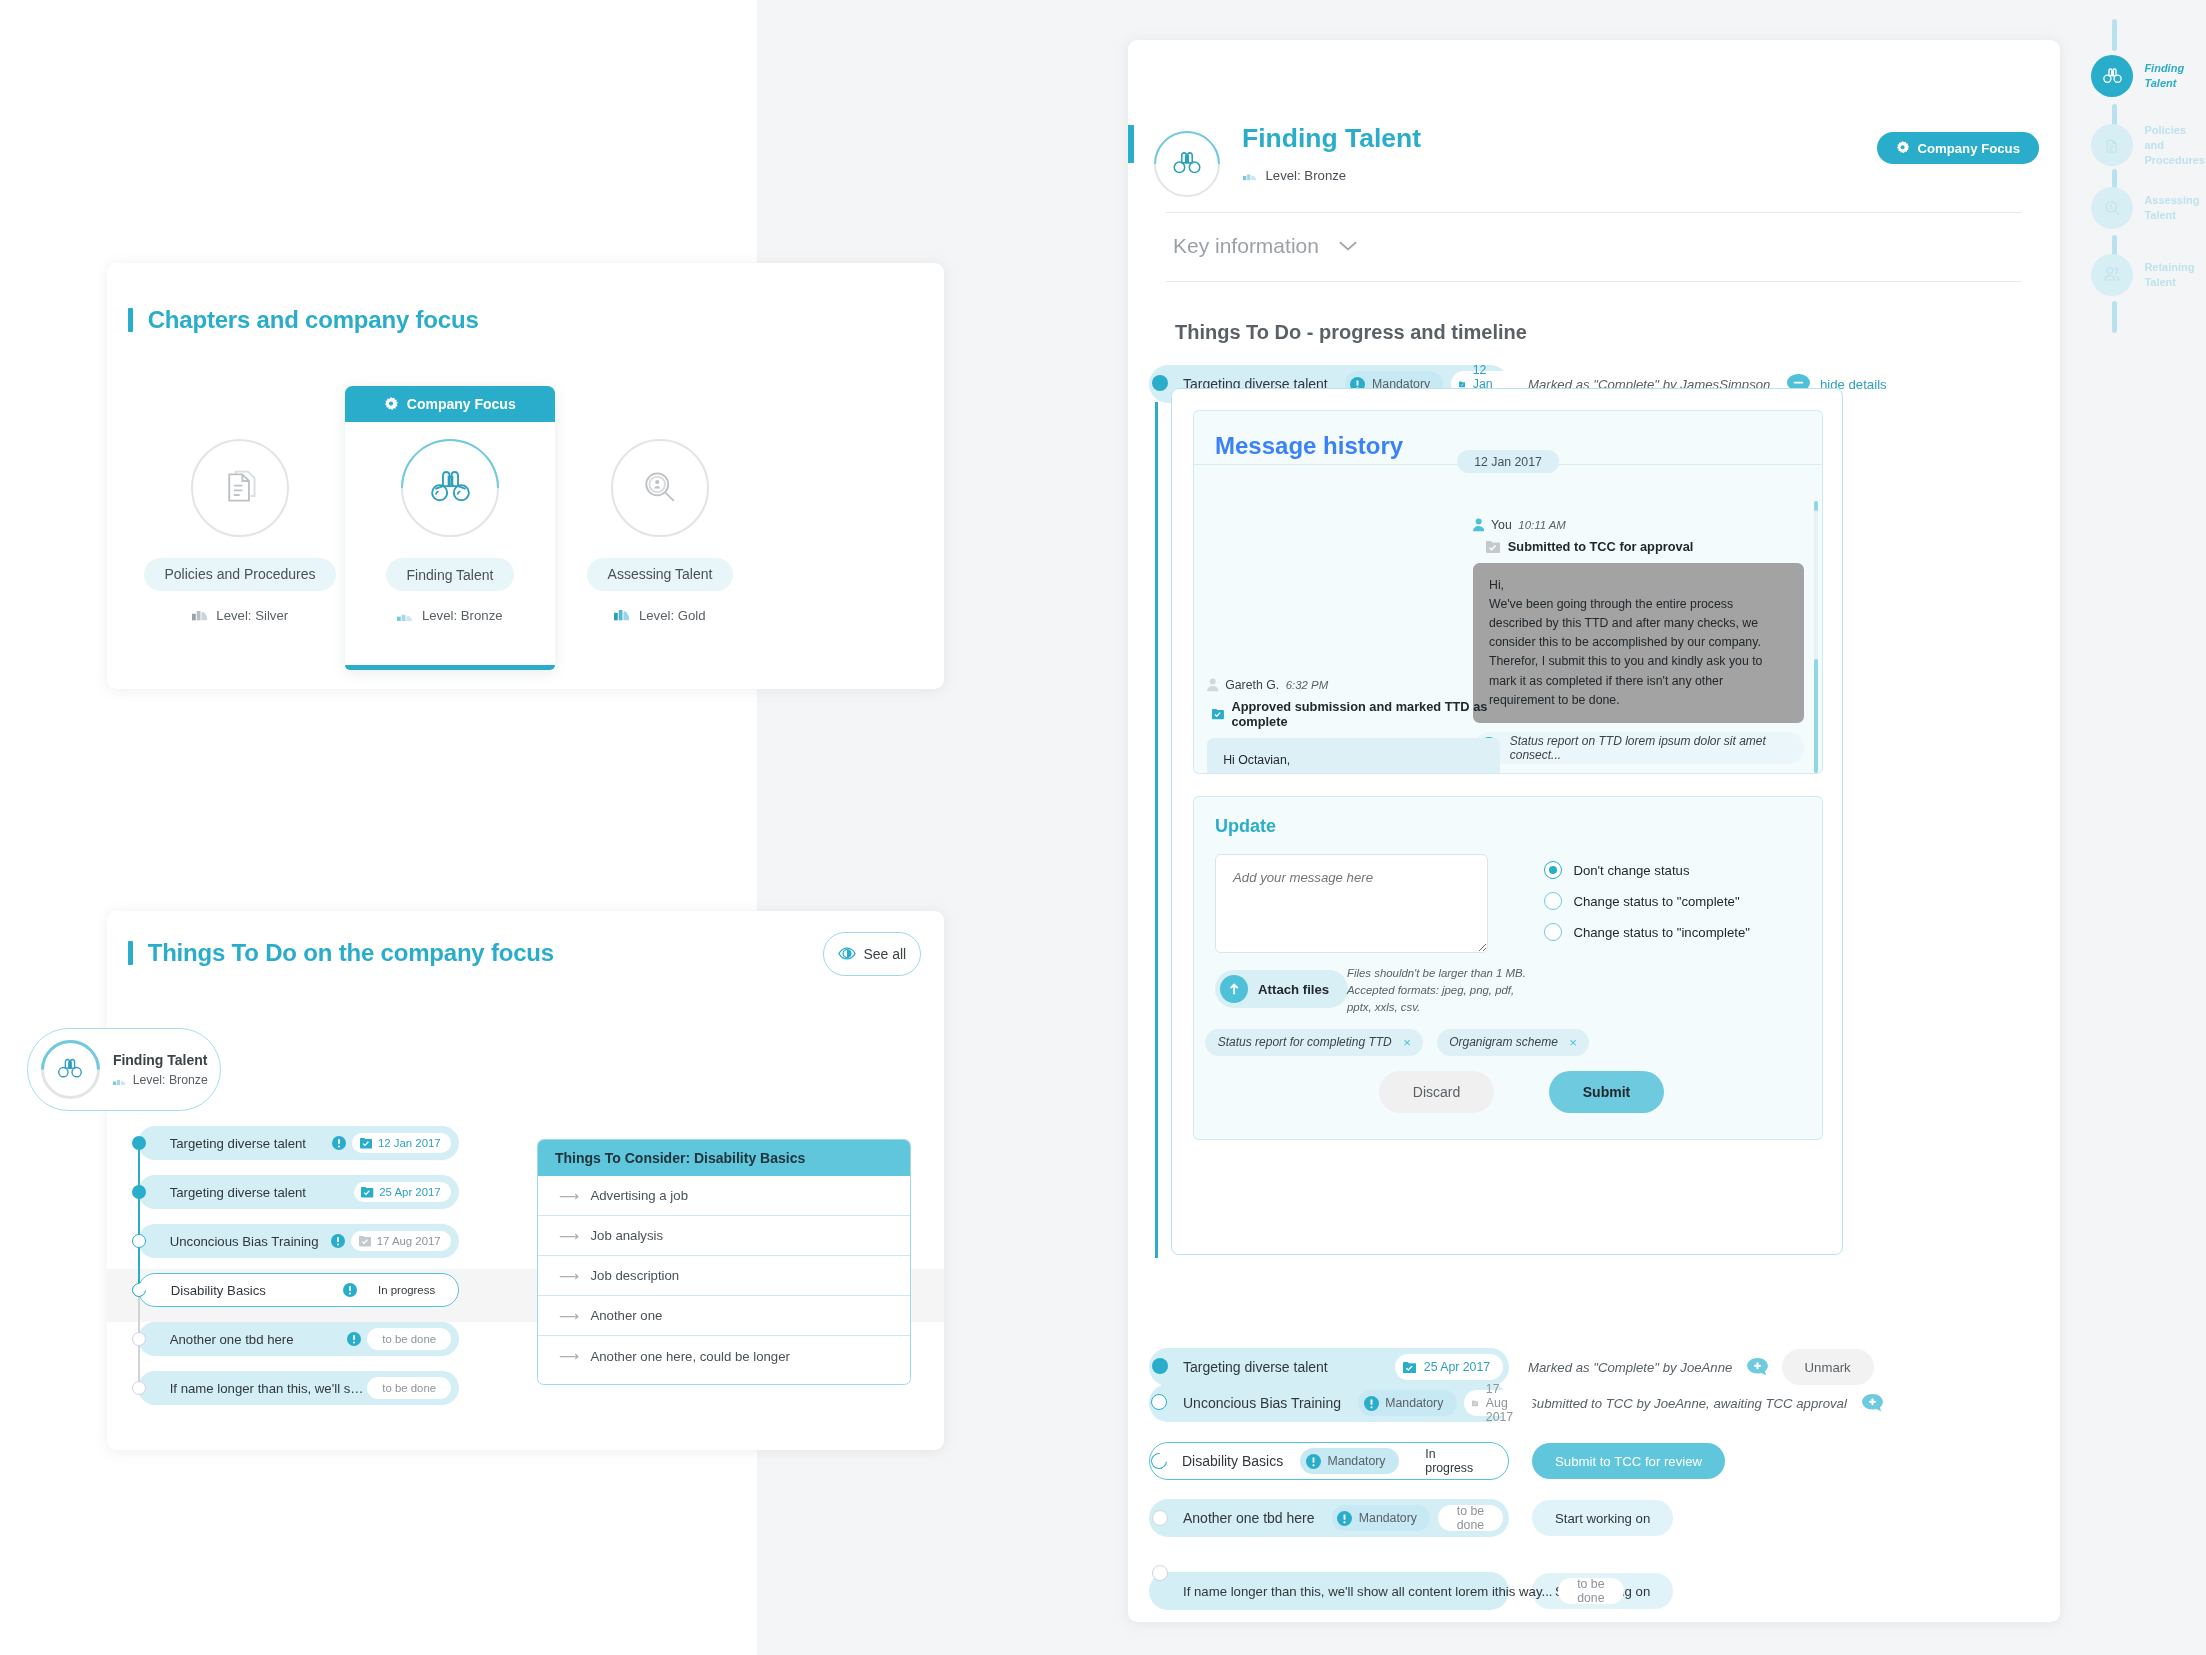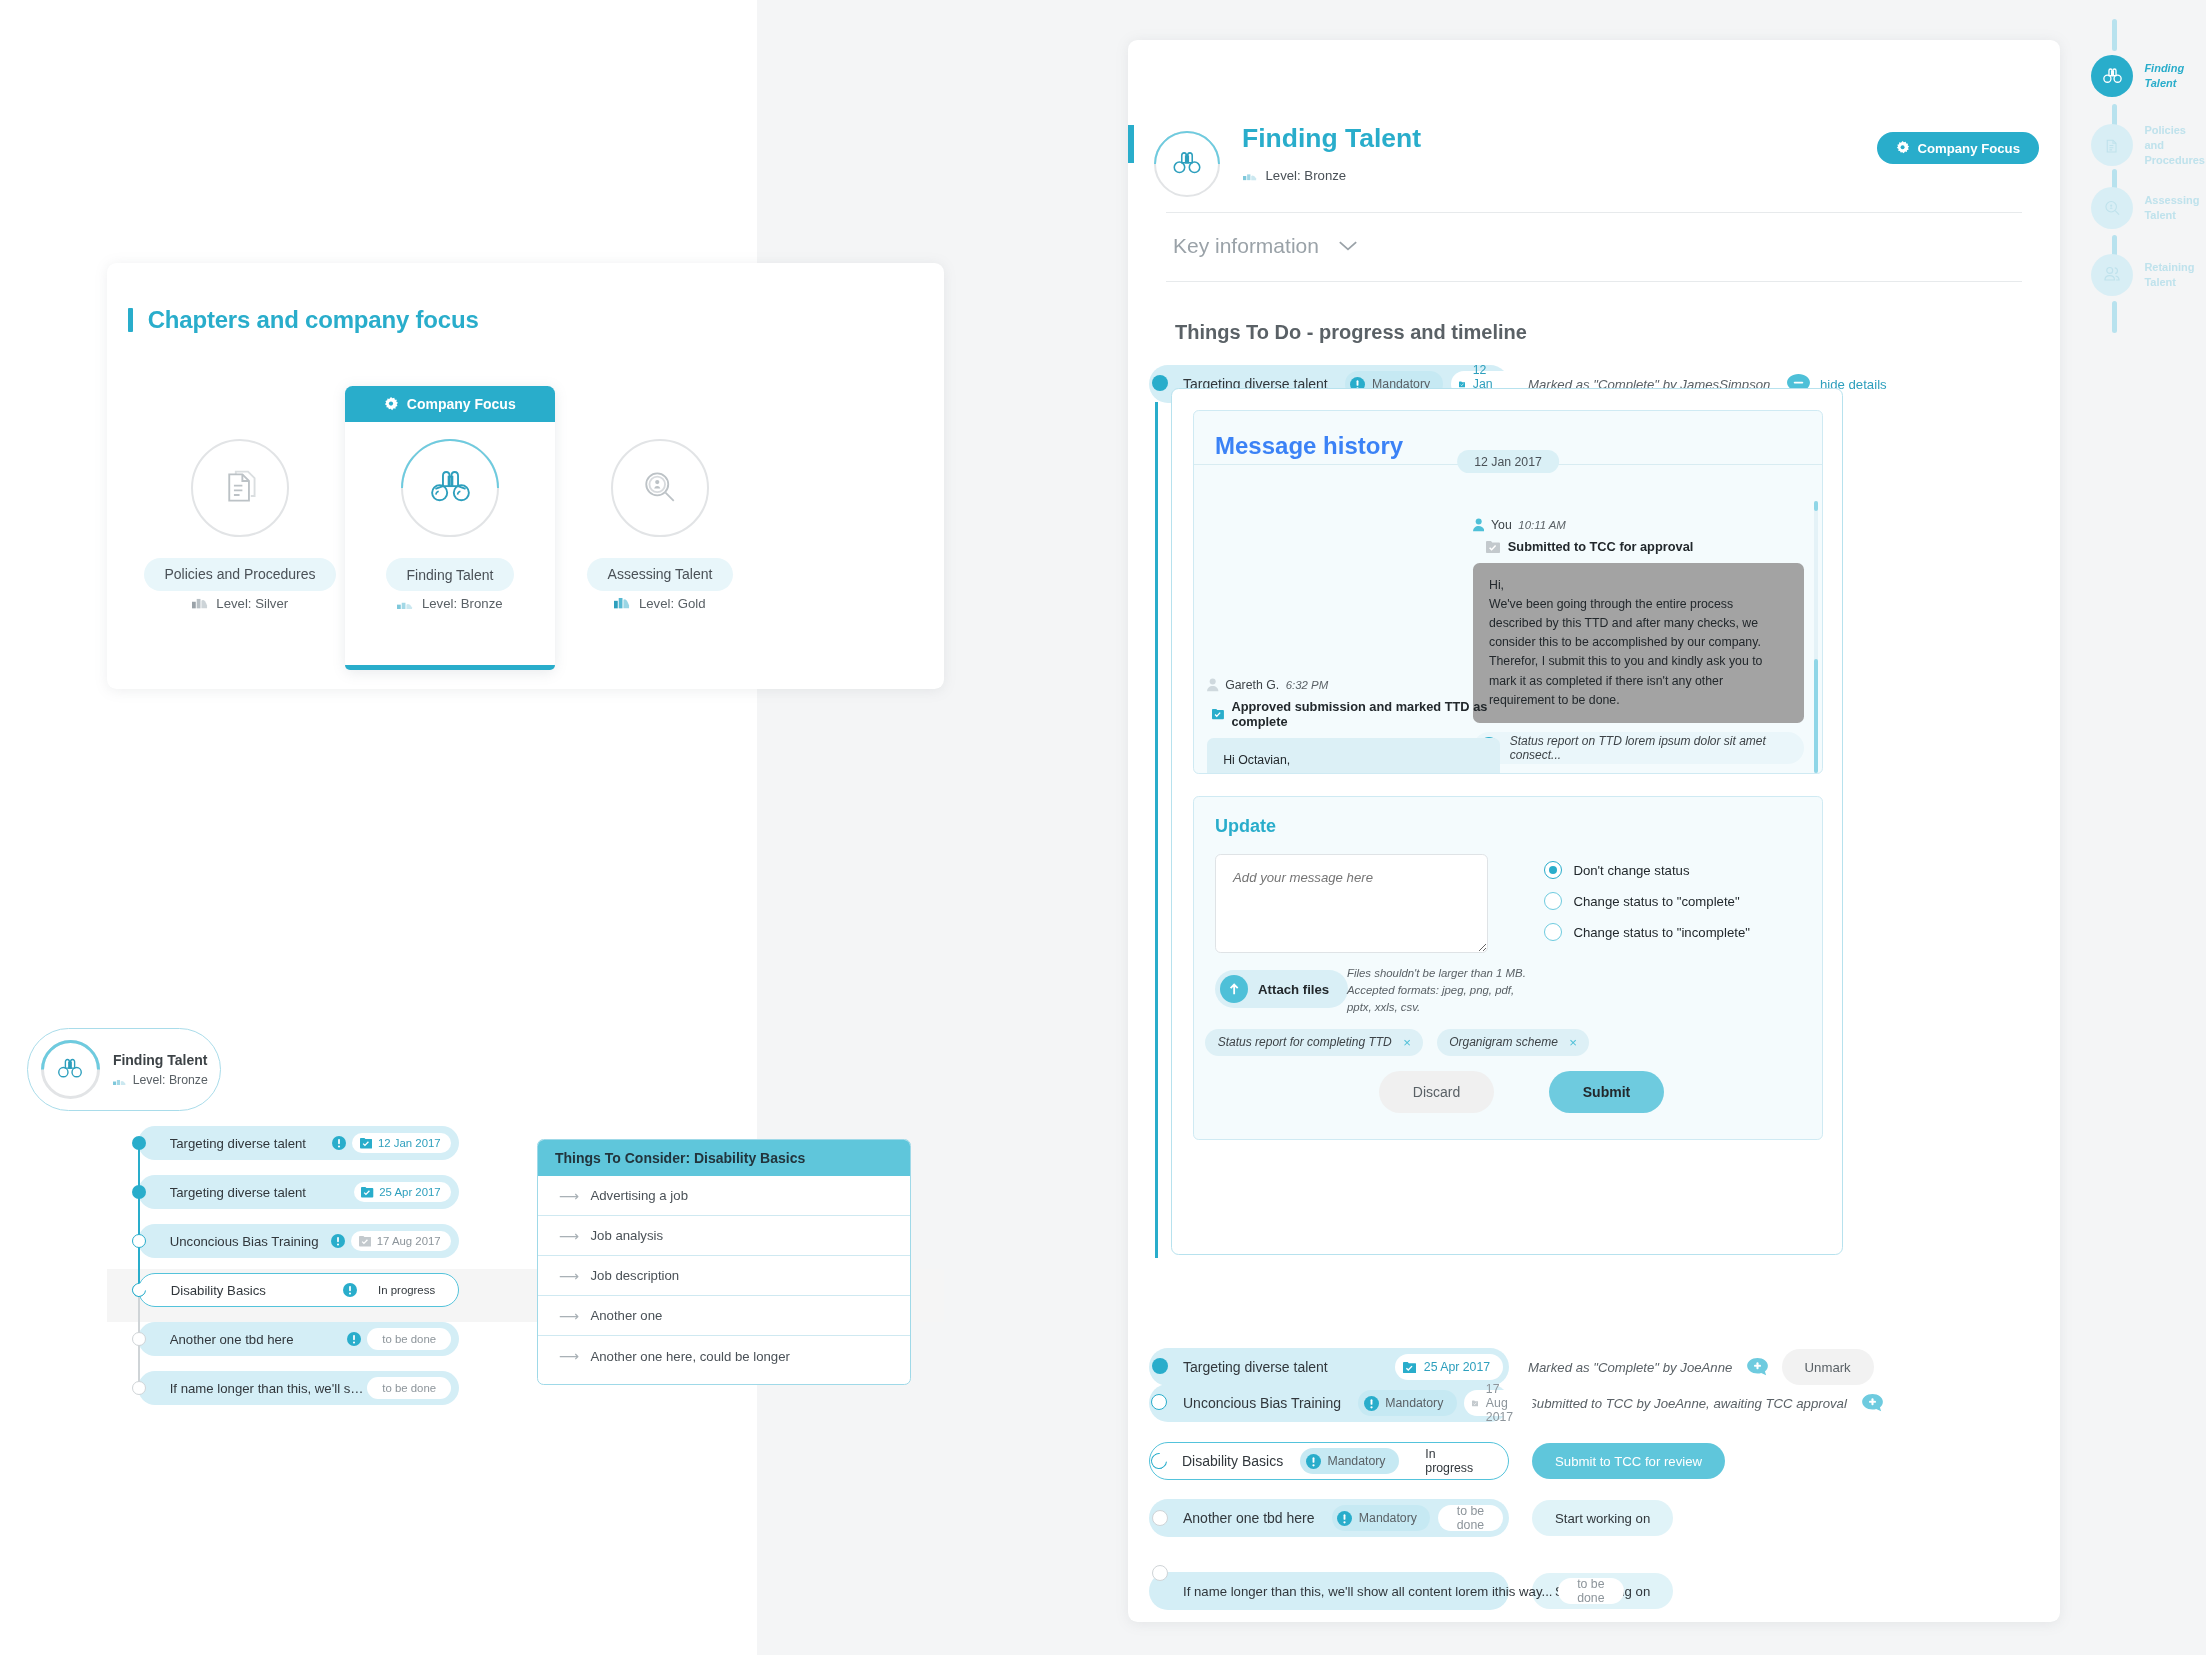--- a/index.html
+++ b/index.html
@@ -52,21 +52,21 @@
   .ch-inner { display: flex; flex-direction: column; align-items: center; width: 100%; }
   .ring { width: 98px; height: 98px; border-radius: 50%; position: relative;
           display:flex; align-items:center; justify-content:center; margin-top: 7.6px;}
   .ring .track { position:absolute; inset:0; border-radius:50%; border:2.8px solid #e2e4e6; }
   .ring .prog  { position:absolute; inset:0; border-radius:50%; border:2.8px solid transparent; }
   .ring svg { position: relative; z-index: 2; }
   .chip {
     margin-top: 21px; background: #e8f6fa; color: #4a5157; font-size: 14px;
     border-radius: 19px; padding: 8.5px 21px; white-space: nowrap;
   }
-  .level-line { margin-top: 5px; display:flex; align-items:center; gap:8.5px;
+  .level-line { margin-top: 17px; display:flex; align-items:center; gap:8.5px;
     font-size: 13.2px; color: #5a6166; }
   .underline-active {
     position: absolute; left: 0; bottom: 0; width: 100%; height: 4.7px;
     background: #29ADCB; border-radius: 0 0 7.6px 7.6px;
   }
 
   
   #ttd-panel { left: 107px; top: 911px; width: 837px; height: 539px; }
   #ttd-title { position: absolute; left: 21px; top: 28px; }
   #see-all-btn {
@@ -368,20 +368,34 @@
             </svg>
             <span>Level: Gold</span>
           </div>
         </div>
       </div>
 
 
     </div>
   </div>
 
+  <div class="card" id="ttd-panel">
+    <div class="section-title" id="ttd-title">
+      <i class="title-bar"></i>
+      <span>Things To Do on the company focus</span>
+    </div>
+    <div id="see-all-btn">
+      <svg width="18" height="13.2" viewBox="0 0 20 14">
+        <path d="M10 1C4.5 1 1 7 1 7s3.5 6 9 6 9-6 9-6-3.5-6-9-6z" fill="none" stroke="#29ADCB" stroke-width="1.4"></path>
+        <path d="M10 2.6A4.4 4.4 0 0110 11.4z" fill="#29ADCB"></path>
+        <circle cx="10" cy="7" r="4.4" fill="none" stroke="#29ADCB" stroke-width="1.4"></circle>
+      </svg>
+      <span>See all</span>
+    </div>
+  </div>
 
   <div id="focus-pill">
     <div class="ring">
       <div class="track" style="border-width:3.8px;"></div>
       <div class="prog" style="border-width:3.8px;border-color:#6ecbdf transparent transparent #6ecbdf;transform:rotate(45deg);"></div>
       <svg width="30" height="24.6" viewBox="0 0 52 42" fill="none" stroke="#2d9fbd" stroke-width="2.4">
         <path d="M18 8c0-2.5 1.5-4 3.5-4S25 5.5 25 8v11h-7z"></path>
         <path d="M34 8c0-2.5-1.5-4-3.5-4S27 5.5 27 8v11h7z"></path>
         <rect x="24" y="9" width="4" height="10"></rect>
         <circle cx="14.5" cy="26" r="8"></circle>

